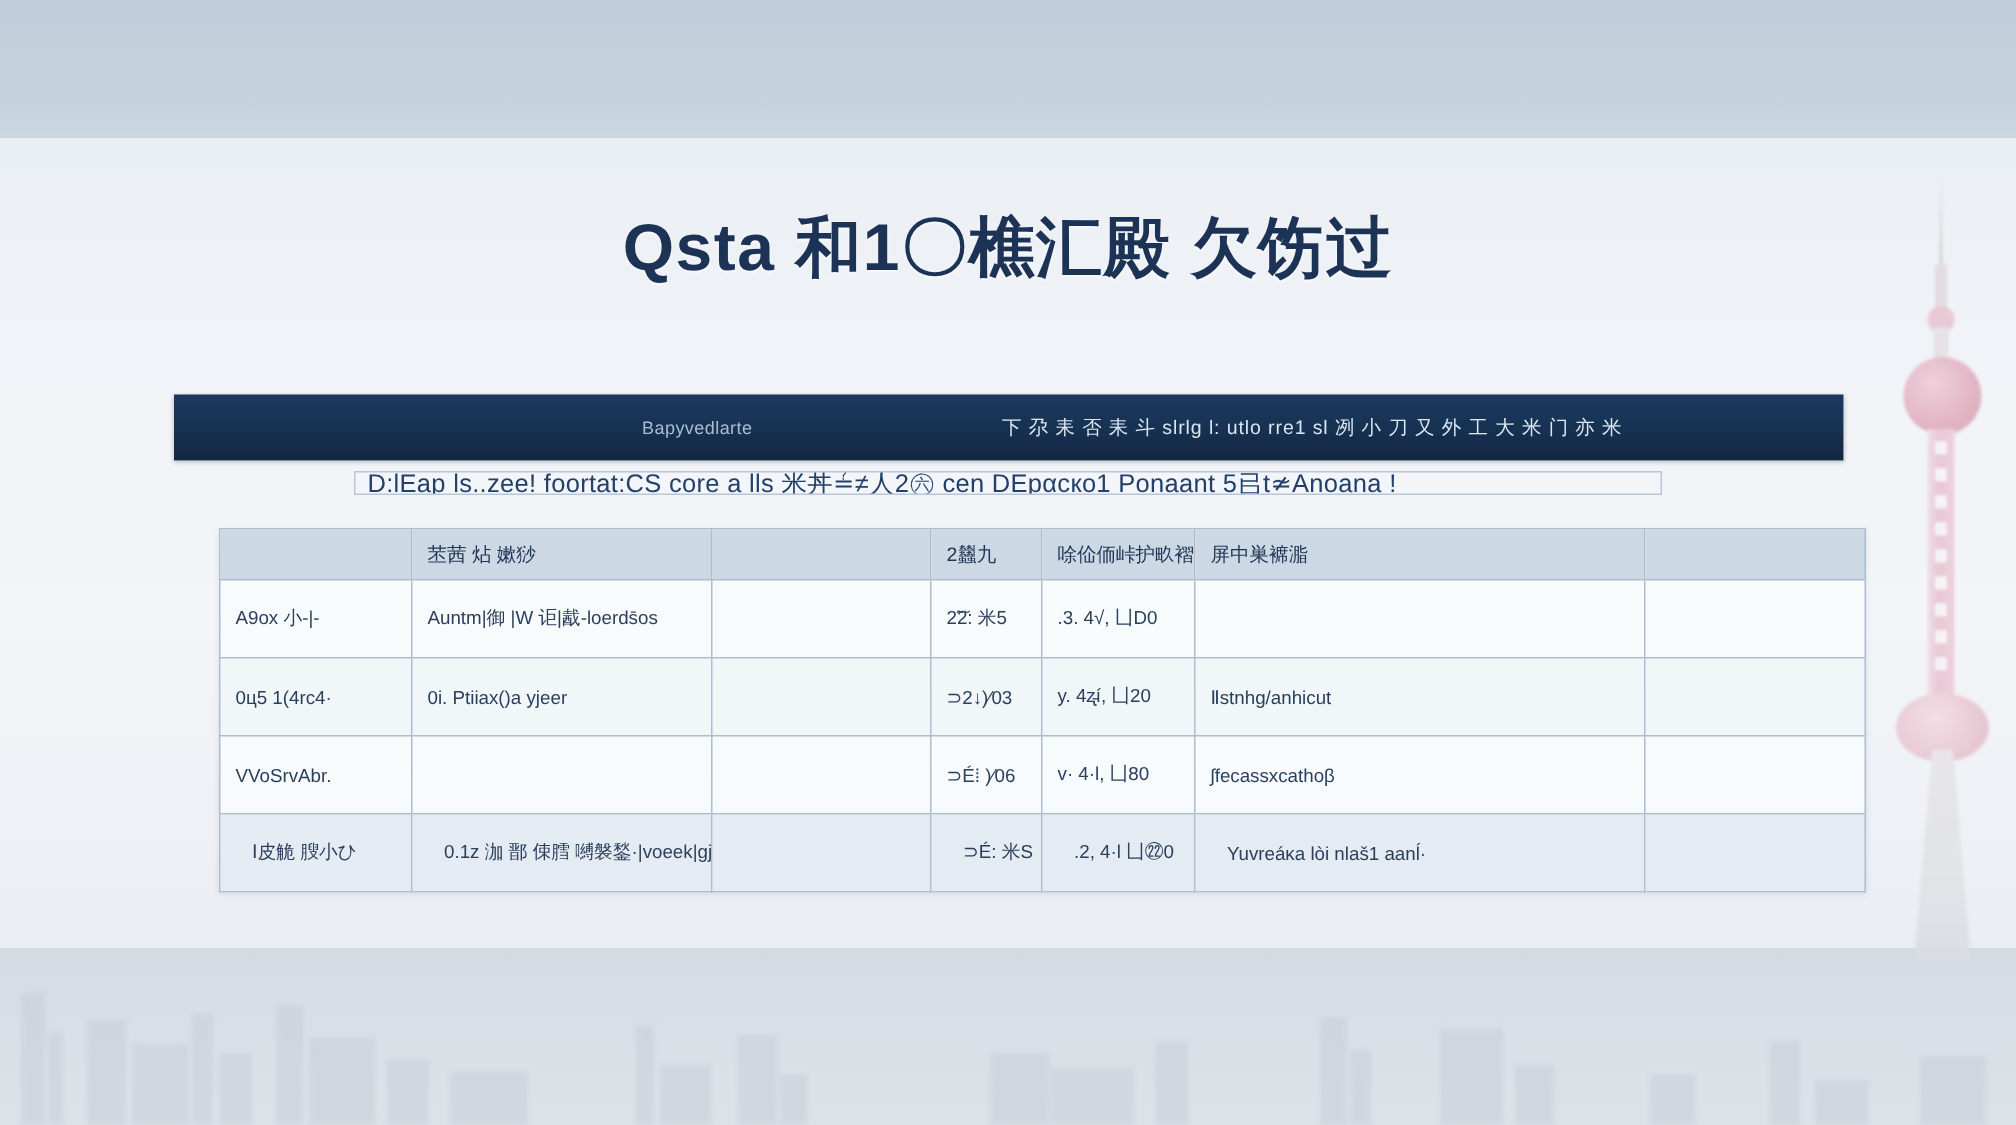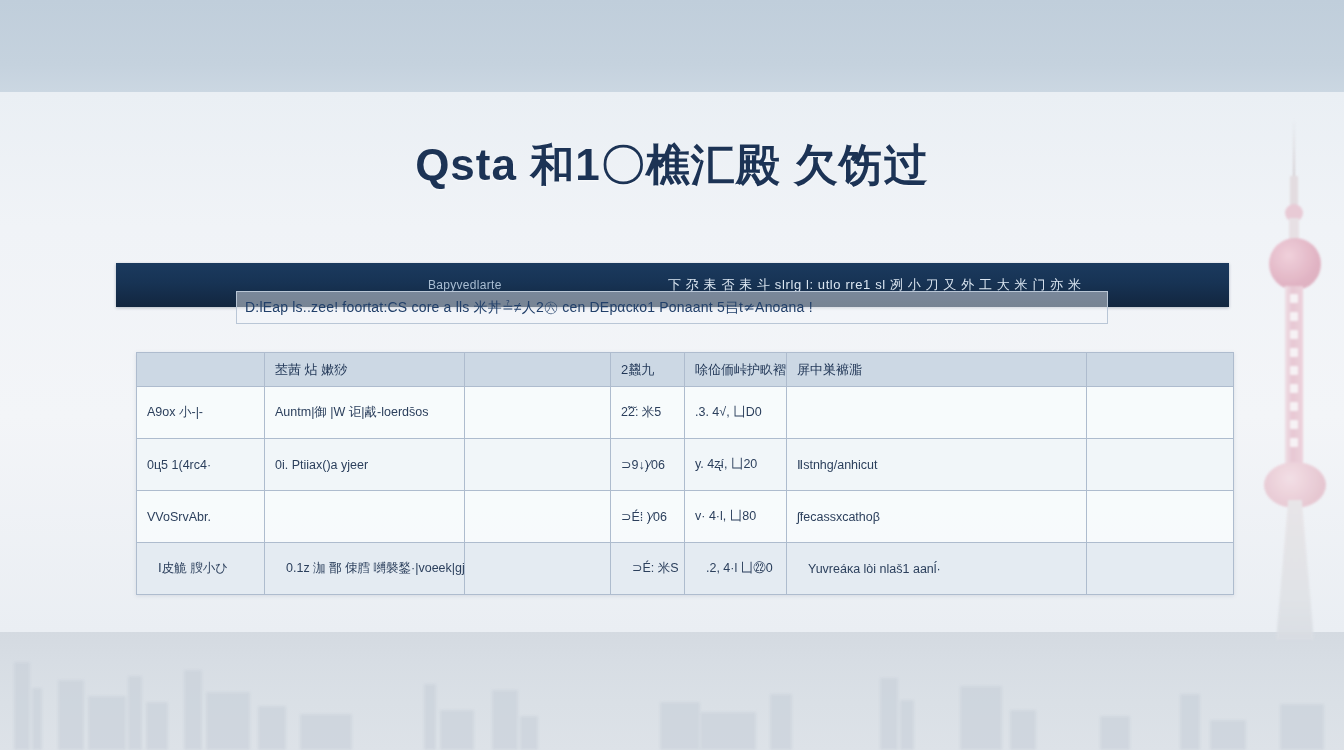--- a/index.html
+++ b/index.html
@@ -181,39 +181,39 @@
     left: 552px;
     font-size: 13px;
     color: #dbe6f1;
     letter-spacing: .6px;
     white-space: nowrap;
   }
 
   #subtitle-line {
     position: absolute;
     left: 236px;
-    top: 291px;
+    top: 314px;
     width: 872px;
-    height: 33px;
+    height: 16px;
     border: 1px solid #b9c6d6;
     background: rgba(244,247,250,.45);
     display: flex;
     align-items: center;
     padding-left: 8px;
-    font-size: 14px;
+    font-size: 17px;
     color: #22406a;
     letter-spacing: .2px;
     white-space: nowrap;
     overflow: hidden;
   }
 
   
   #data-table {
     position: absolute;
-    left: 136px;
+    left: 146px;
     top: 352px;
     width: 1097px;
     border-collapse: collapse;
     table-layout: fixed;
     font-size: 12.5px;
     color: #2b3f5c;
     background: rgba(250,252,253,.72);
     box-shadow: 0 1px 4px rgba(60,80,110,.13);
   }
   #data-table th,
@@ -344,21 +344,21 @@
           <td></td>
           <td class="num">2̃2̆: 米5</td>
           <td class="num">.3. 4√, 凵D0</td>
           <td></td>
           <td></td>
         </tr>
         <tr>
           <td>0ц5 1(4rс4·</td>
           <td>0i. Ptiiax()a yjeer</td>
           <td></td>
-          <td class="num">⊃9↓)⁄06</td>
+          <td class="num">⊃2↓)⁄03</td>
           <td class="num">y. 4ʐ̵í, 凵20</td>
           <td>Ⅱstnhg/anhicut</td>
           <td></td>
         </tr>
         <tr>
           <td>VVoSrvAbr.</td>
           <td></td>
           <td></td>
           <td class="num">⊃É⁞ )⁄06</td>
           <td class="num">v· 4·l, 凵80</td>

